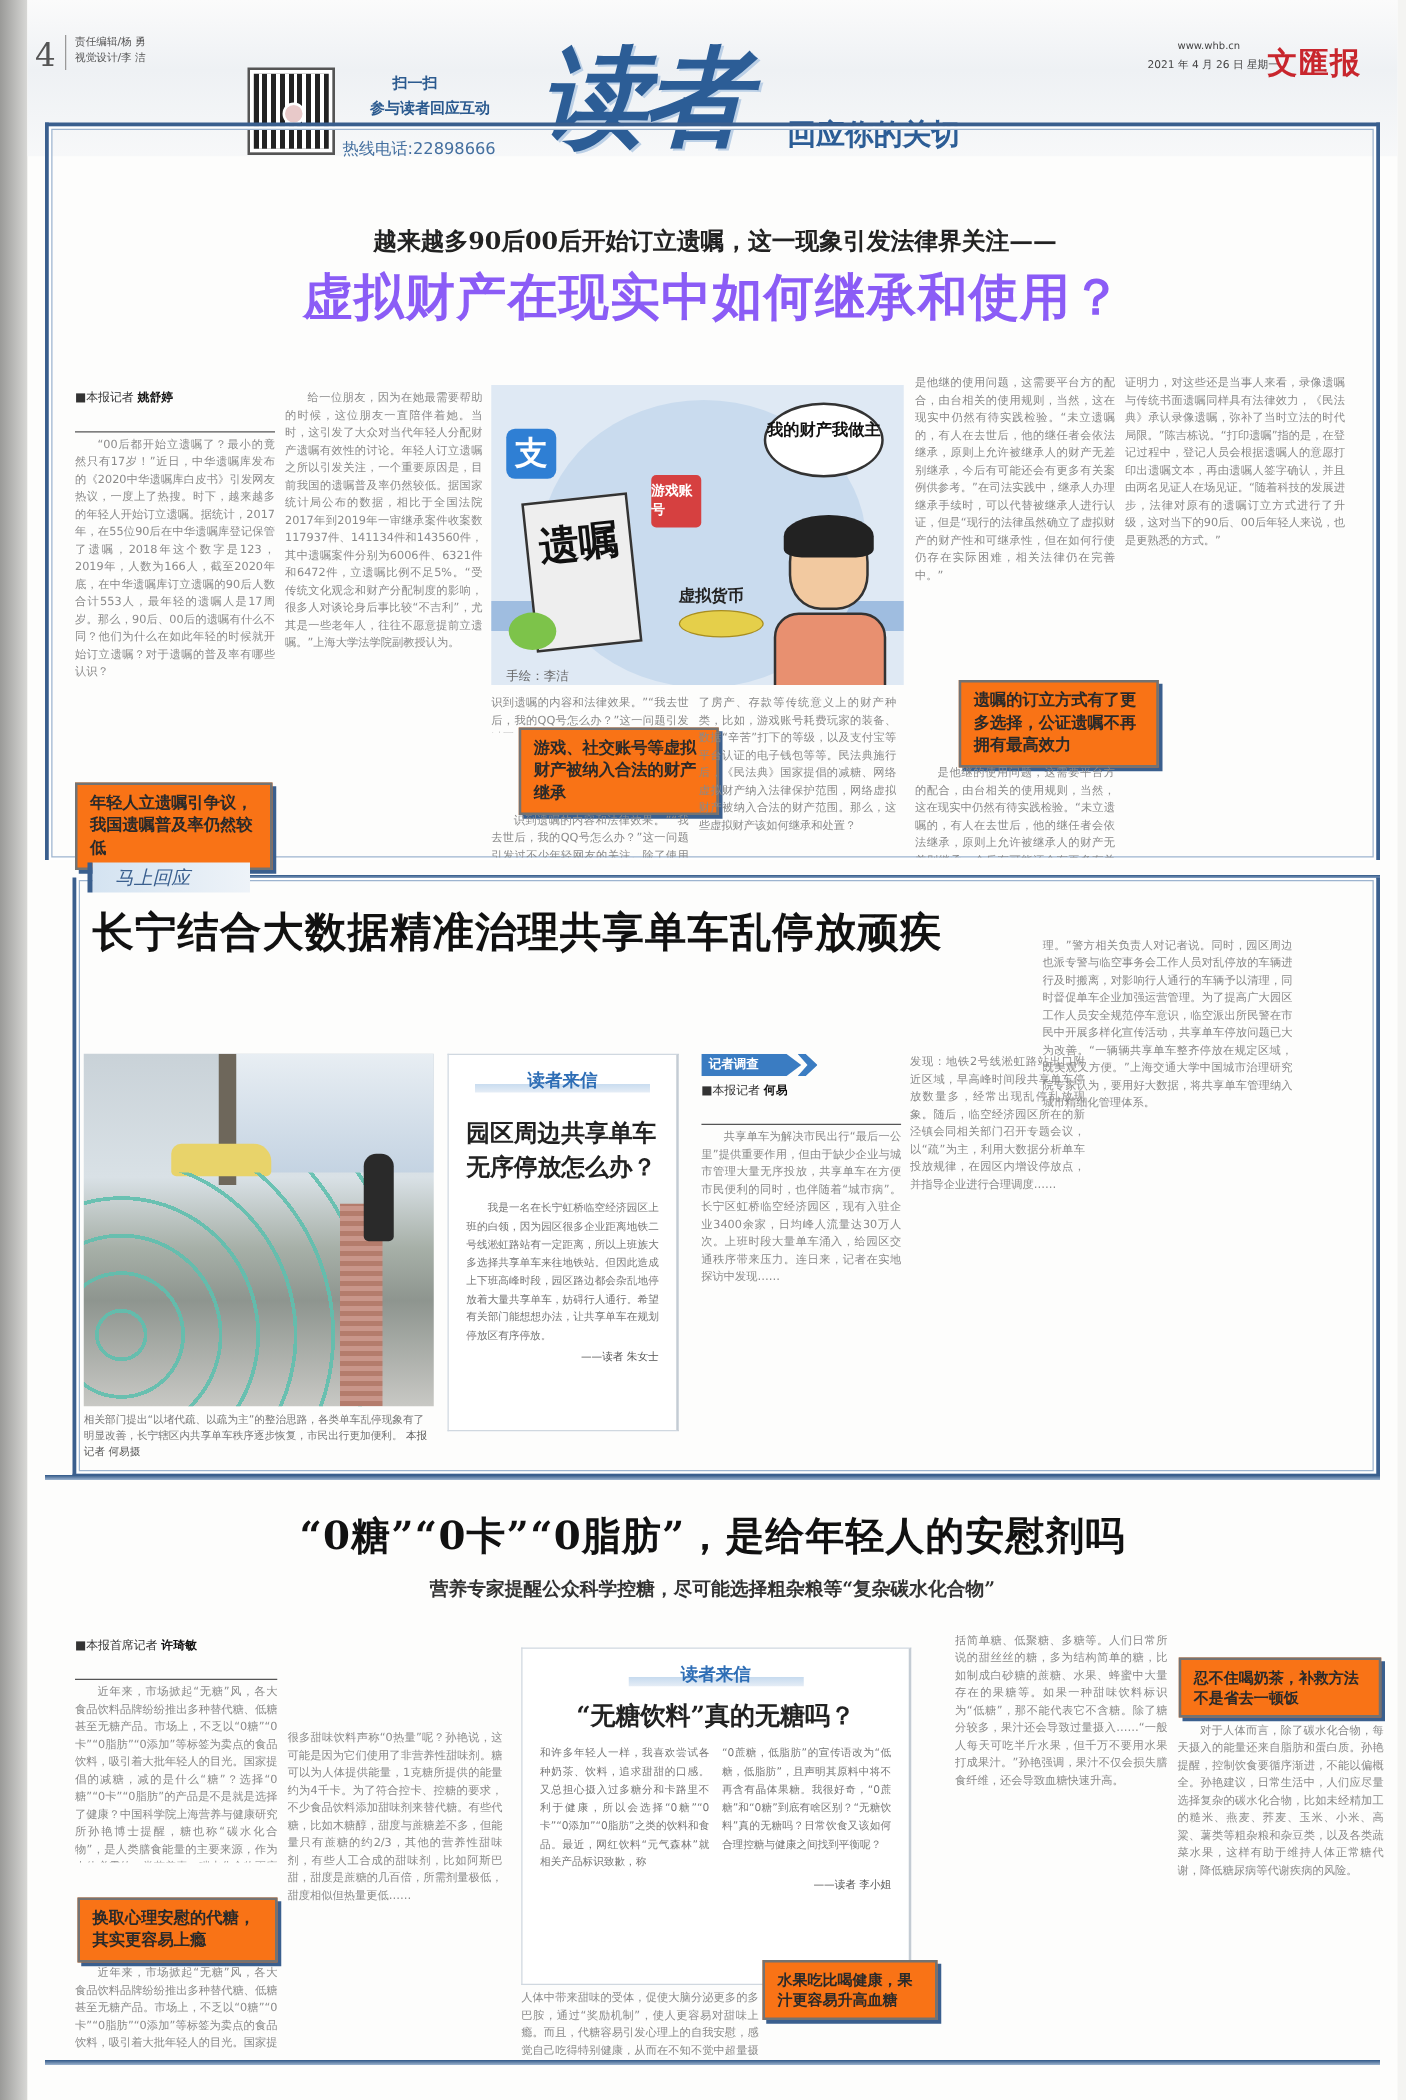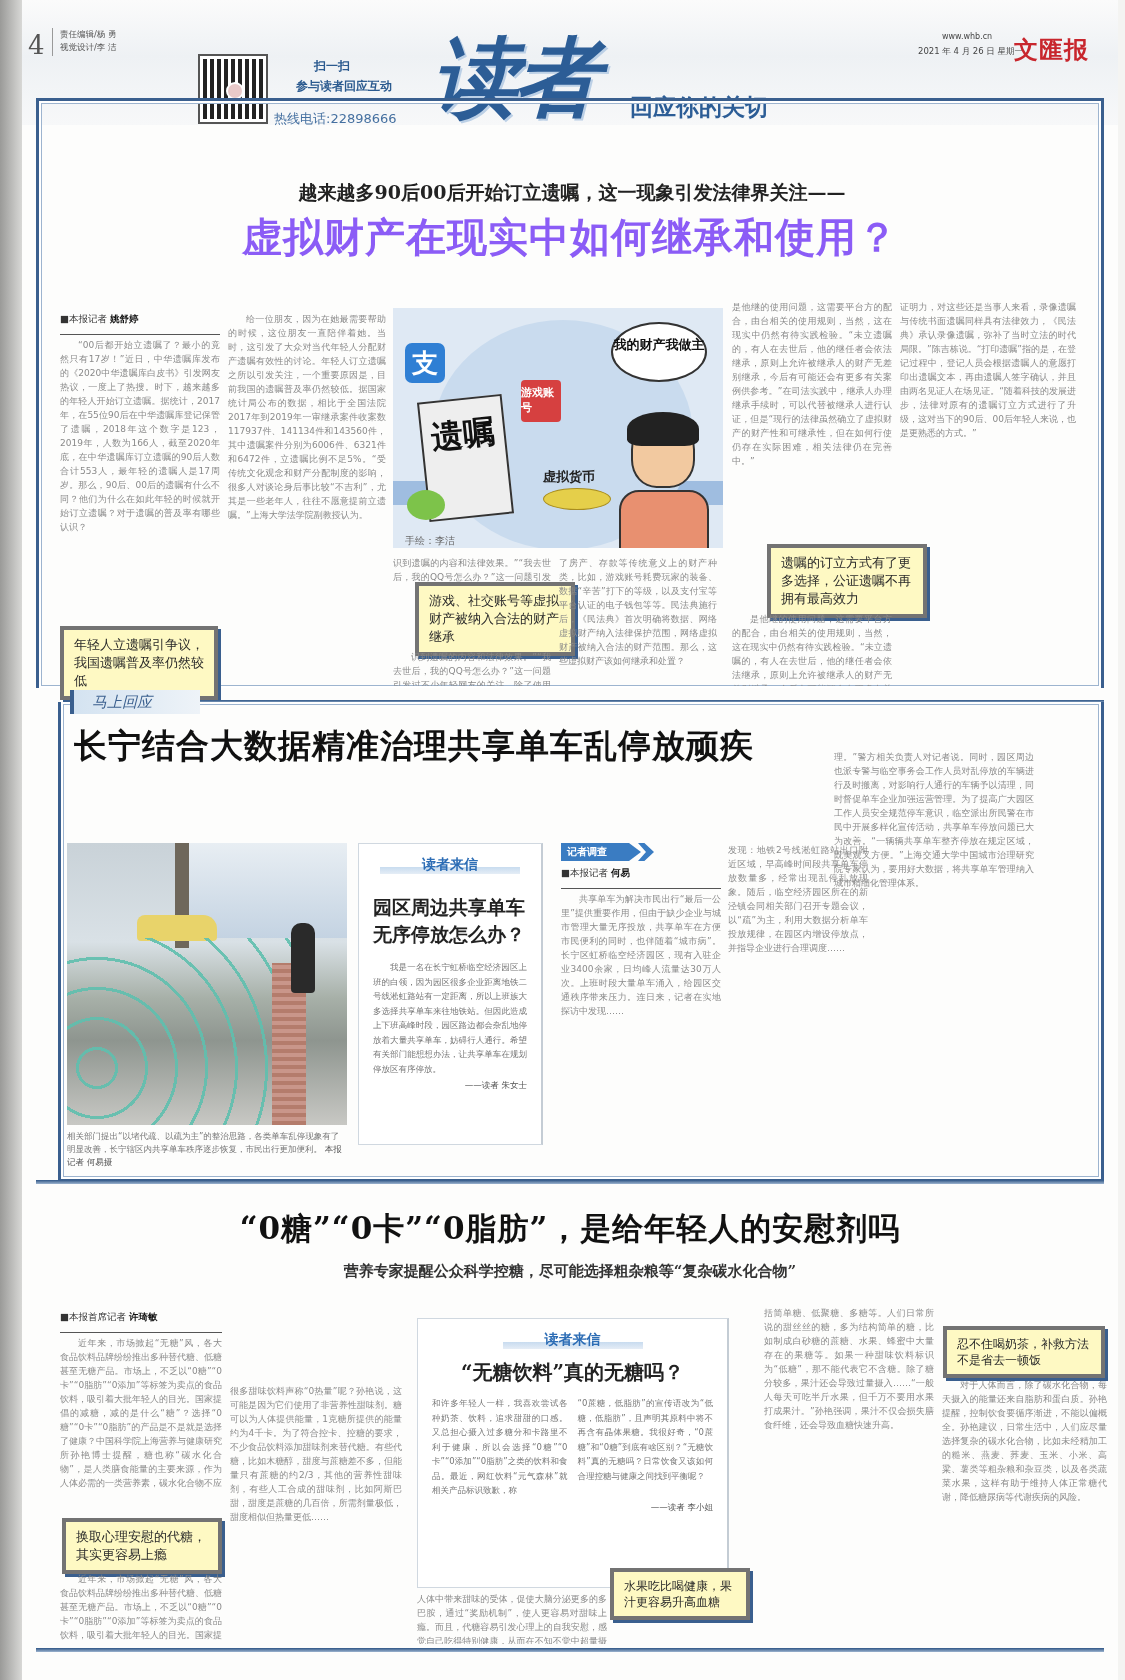--- a/index.html
+++ b/index.html
@@ -19,24 +19,24 @@
 .hotline{position:absolute;left:252px;top:110px;font-size:13px;color:#4570a0}
 .brandbig{position:absolute;left:410px;top:20px;font-family:"DejaVu Serif",serif;font-size:86px;font-style:italic;font-weight:bold;color:#2c5d96;letter-spacing:-4px;text-shadow:2px 2px 0 #bcd0e6}
 .brandsub{position:absolute;left:608px;top:92px;font-family:"DejaVu Serif",serif;font-size:23px;font-weight:bold;color:#2c5d96}
 .url{position:absolute;left:920px;top:32px;font-size:8px;color:#444}
 .date{position:absolute;left:896px;top:46px;font-size:8.5px;color:#444}
 .logo{position:absolute;left:992px;top:34px;font-family:"DejaVu Serif",serif;font-size:24px;font-weight:bold;color:#c8262d;letter-spacing:1px}
 .frame{position:absolute;border:3px solid #3a5f8e;box-shadow:inset 0 0 0 2px #fff,inset 0 0 0 3px #9db4cf}
 .kicker{position:absolute;left:200px;top:180px;width:700px;text-align:center;font-family:"DejaVu Serif",serif;font-size:19px;font-weight:bold;color:#222}
 .h1{position:absolute;left:40px;top:210px;width:1016px;text-align:center;font-size:40px;font-weight:bold;letter-spacing:1px;color:#8b5cf6}
 .col{position:absolute;font-size:9px;line-height:14px;color:#8a8a8a;overflow:hidden;text-align:justify}
-.byline{font-size:9.5px;color:#333;border-bottom:1px solid #555;padding-bottom:8px;margin-bottom:3px}
+.byline{font-size:9.5px;color:#333;border-bottom:1px solid #555;padding-bottom:19px;margin-bottom:3px}
 .byline b{color:#111}
 .para{text-indent:2em}
-.callout{position:absolute;background:#fef9c3;border:4px solid #737373;box-shadow:3px 3px 0 #3a5f8e;padding:6px 10px;font-size:13px;line-height:18px;font-weight:normal;color:#2a2a2a}
+.callout{position:absolute;background:#f97316;border:2px solid #737373;box-shadow:3px 3px 0 #3a5f8e;padding:6px 10px;font-size:13px;line-height:18px;font-weight:bold;color:#2a2a2a}
 .illus{position:absolute;left:371px;top:308px;width:330px;height:240px;background:linear-gradient(180deg,#dfe9f4 0%,#dfe9f4 72%,#9fbde0 72%,#9fbde0 82%,#dfe9f4 82%);overflow:hidden}
 .illus .disc{position:absolute;left:40px;top:12px;width:260px;height:230px;border-radius:50%;background:#c9dbee}
 .alipay{position:absolute;left:12px;top:35px;width:40px;height:40px;background:#2f7fd4;border-radius:7px;color:#fff;font-size:26px;text-align:center;line-height:40px;font-weight:bold}
 .will{position:absolute;left:30px;top:90px;width:85px;height:120px;background:#eeeeee;border:2px solid #333;transform:rotate(-6deg);font-size:32px;font-weight:bold;text-align:center;line-height:40px;padding-top:14px;color:#111}
 .game{position:absolute;left:128px;top:72px;width:40px;height:42px;background:#d64040;color:#fff;font-size:11px;line-height:15px;padding-top:5px;border-radius:4px;font-weight:bold}
 .coins{position:absolute;left:150px;top:160px;font-size:13px;font-weight:bold;color:#222}
 .coinpile{position:absolute;left:150px;top:180px;width:68px;height:22px;border-radius:50%;background:#e5cf4a;border:1px solid #a88d20}
 .wechat{position:absolute;left:14px;top:182px;width:38px;height:30px;border-radius:50%;background:#7dc34a}
 .person{position:absolute;left:226px;top:110px;width:90px;height:130px}
 .person .head{position:absolute;left:12px;top:0;width:64px;height:70px;background:#f2c9a0;border-radius:45% 45% 40% 40%;border:2px solid #333}
@@ -127,21 +127,21 @@
   </div>
 
   <div class="col" style="left:371px;top:556px;width:158px;height:30px;">
     <div>识到遗嘱的内容和法律效果。”“我去世后，我的QQ号怎么办？”这一问题引发过不少年轻网友的关注。除了使用多年的微信、微博、QQ等社交平台账号的继承处理又该如何？除了房产，遗嘱中的“虚拟财产”越来越多。</div>
   </div>
   <div class="callout" style="left:393px;top:582px;width:160px;">游戏、社交账号等虚拟财产被纳入合法的财产继承</div>
   <div class="col" style="left:371px;top:650px;width:158px;height:36px;">
     <div class="para">识到遗嘱的内容和法律效果。”“我去世后，我的QQ号怎么办？”这一问题引发过不少年轻网友的关注。除了使用多年的微信、微博、QQ等社交平台账号的继承处理又该如何？除了房产，遗嘱中的“虚拟财产”越来越多。</div>
   </div>
   <div class="col" style="left:537px;top:556px;width:158px;height:130px;">
-    <div>了房产、存款等传统意义上的财产种类，比如，游戏账号耗费玩家的装备、数据“辛苦”打下的等级，以及支付宝等平台认证的电子钱包等等。民法典施行后，《民法典》首次明确将数据、网络虚拟财产纳入法律保护范围，网络虚拟财产被纳入合法的财产范围。那么，这些虚拟财产该如何继承和处置？</div>
+    <div>了房产、存款等传统意义上的财产种类，比如，游戏账号耗费玩家的装备、数据“辛苦”打下的等级，以及支付宝等平台认证的电子钱包等等。民法典施行后，《民法典》国家提倡的减糖、网络虚拟财产纳入法律保护范围，网络虚拟财产被纳入合法的财产范围。那么，这些虚拟财产该如何继承和处置？</div>
   </div>
 
   <div class="col" style="left:710px;top:300px;width:160px;height:240px;">
     <div>是他继的使用问题，这需要平台方的配合，由台相关的使用规则，当然，这在现实中仍然有待实践检验。“未立遗嘱的，有人在去世后，他的继任者会依法继承，原则上允许被继承人的财产无差别继承，今后有可能还会有更多有关案例供参考。”在司法实践中，继承人办理继承手续时，可以代替被继承人进行认证，但是“现行的法律虽然确立了虚拟财产的财产性和可继承性，但在如何行使仍存在实际困难，相关法律仍在完善中。”</div>
   </div>
   <div class="callout" style="left:745px;top:544px;width:160px;">遗嘱的订立方式有了更多选择，公证遗嘱不再拥有最高效力</div>
   <div class="col" style="left:710px;top:612px;width:160px;height:74px;">
     <div class="para">是他继的使用问题，这需要平台方的配合，由台相关的使用规则，当然，这在现实中仍然有待实践检验。“未立遗嘱的，有人在去世后，他的继任者会依法继承，原则上允许被继承人的财产无差别继承，今后有可能还会有更多有关案例供参考。”在司法实践中，继承人办理继承手续时，可以代替被继承人进行认证，但是“现行的法律虽然确立了虚拟财产的财产性和可继承性，但在如何行使仍存在实际困难，相关法律仍在完善中。”</div>
   </div>
   <div class="col" style="left:878px;top:300px;width:176px;height:386px;">

